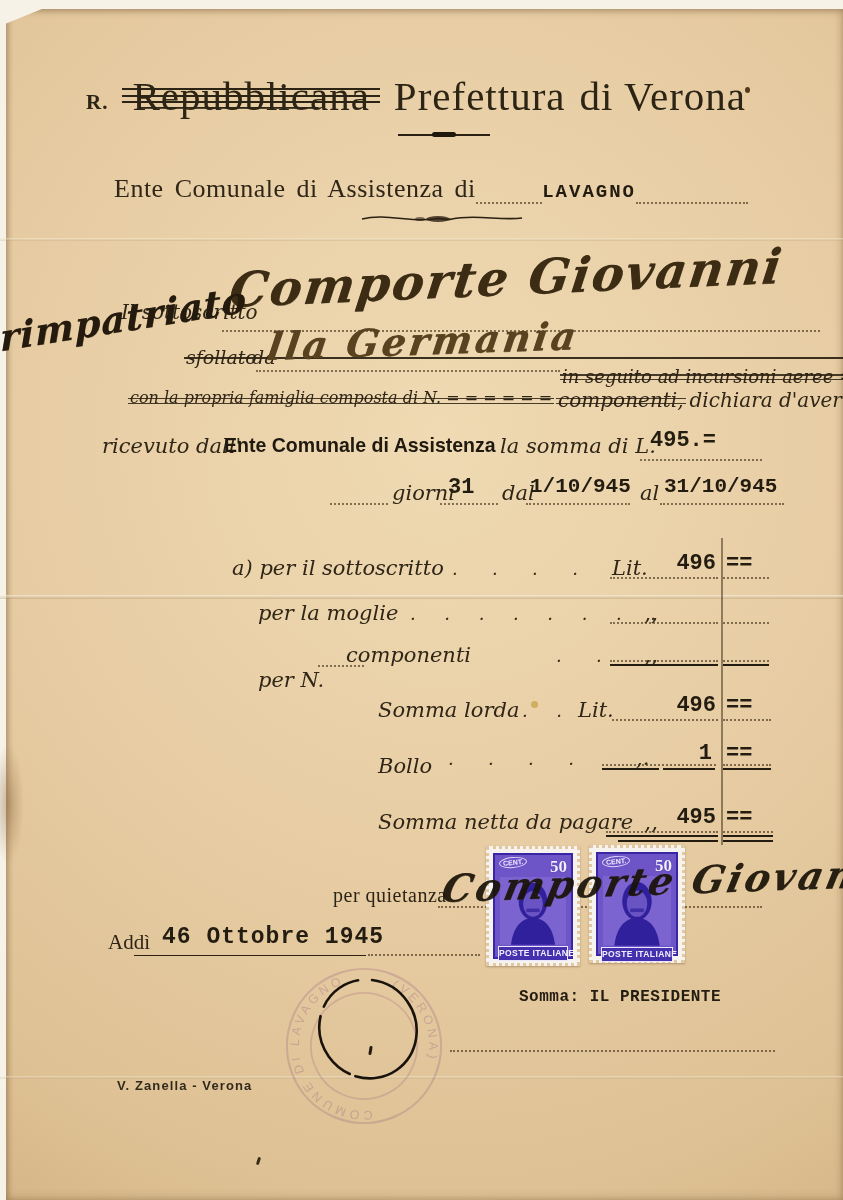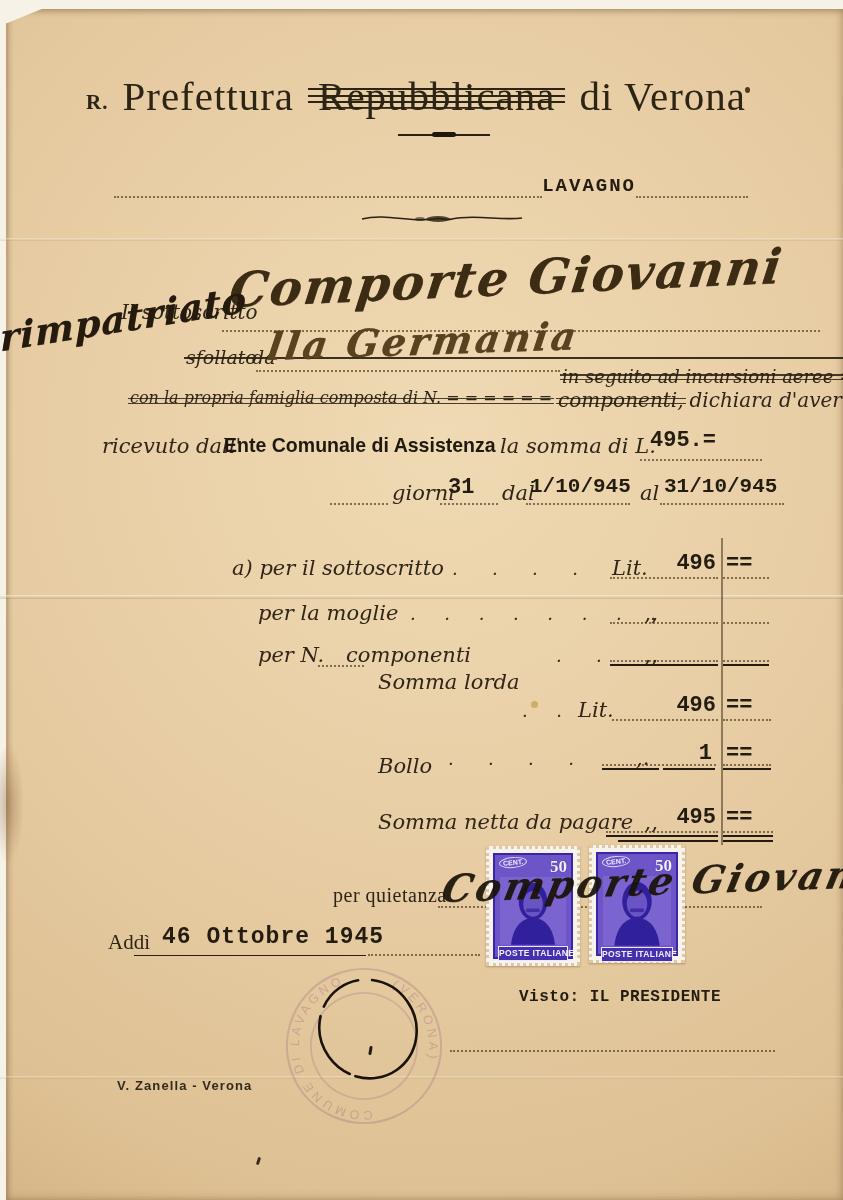--- a/index.html
+++ b/index.html
@@ -62,31 +62,32 @@
   <div class="crease" style="top:1076px;height:3px;background:linear-gradient(to bottom,rgba(250,242,220,.45),rgba(110,75,35,.12));"></div>
 
   <div class="speck" style="left:-8px;top:744px;width:32px;height:120px;background:radial-gradient(closest-side,rgba(125,85,45,.38),rgba(125,85,45,0));"></div>
   <div class="speck" style="left:745px;top:87px;width:5px;height:6px;background:#54381c;"></div>
   <div class="speck" style="left:531px;top:701px;width:7px;height:7px;background:rgba(186,146,38,.55);"></div>
   <div class="speck" style="left:257px;top:1157px;width:3px;height:8px;background:#3a2c16;transform:rotate(18deg);border-radius:2px;"></div>
   <div class="speck" style="left:369px;top:1046px;width:3px;height:9px;background:#241b0f;transform:rotate(10deg);border-radius:2px;"></div>
 
   <div class="abs header-row" style="left:86px;top:72px;">
     <span class="header-r sr">R.</span>
+    <span class="header-word sr strike3">Repubblicana</span>
     <span class="header-word sr">Prefettura</span>
-    <span class="header-word sr strike3">Repubblicana</span>
     <span class="header-word sr">di Verona</span>
   </div>
 
   <div class="abs" style="left:398px;top:132px;width:92px;height:6px;">
     <div style="position:absolute;top:2px;left:0;right:0;height:1.6px;background:#2a2112;"></div>
     <div style="position:absolute;top:0;left:34px;width:24px;height:5px;border-radius:3px;background:#1f180d;"></div>
   </div>
 
   <div class="abs ente-row" style="left:114px;top:174px;">
+    <span class="ente-label sr">Ente Comunale di Assistenza di</span>
     <span class="leaderfill"></span>
     <span class="tw" style="font-size:19px;letter-spacing:2px;margin-bottom:1px;">LAVAGNO</span>
     <span class="leaderfix"></span>
   </div>
 
   <svg class="abs" style="left:360px;top:210px;" width="164" height="16">
     <path d="M2,9 C26,3 52,13 74,9 C82,7 84,11 92,9 C114,4 142,11 162,8" fill="none" stroke="#2a2112" stroke-width="1.6"></path>
     <ellipse cx="78" cy="9" rx="12" ry="3" fill="#2a2112" opacity=".8"></ellipse>
     <ellipse cx="60" cy="9" rx="5" ry="2" fill="#2a2112" opacity=".6"></ellipse>
   </svg>
@@ -134,31 +135,31 @@
   <div class="abs tw" style="left:726px;top:551px;font-size:22px;">==</div>
   <div class="dotline" style="left:610px;top:577px;width:108px;"></div>
   <div class="dotline" style="left:723px;top:577px;width:46px;"></div>
 
   <div class="abs it" style="left:258px;top:601px;">per la moglie</div>
   <div class="abs dots" style="left:410px;top:603px;">.     .     .     .     .     .     .     .</div>
   <div class="abs it" style="left:644px;top:601px;font-size:22px;">,,</div>
   <div class="dotline" style="left:610px;top:622px;width:108px;"></div>
   <div class="dotline" style="left:723px;top:622px;width:46px;"></div>
 
-  <div class="abs it" style="left:258px;top:643px;">per N.</div>
+  <div class="abs it" style="left:258px;top:668px;">per N.</div>
   <div class="dotline" style="left:318px;top:665px;width:46px;"></div>
   <div class="abs it" style="left:346px;top:643px;">componenti</div>
   <div class="abs dots" style="left:556px;top:645px;">.      .</div>
   <div class="abs it" style="left:644px;top:643px;font-size:22px;">,,</div>
   <div class="dotline" style="left:610px;top:660px;width:108px;"></div>
   <div class="dotline" style="left:723px;top:660px;width:46px;"></div>
   <div class="solidline" style="left:610px;top:664px;width:108px;"></div>
   <div class="solidline" style="left:723px;top:664px;width:46px;"></div>
 
-  <div class="abs it" style="left:378px;top:670px;">Somma lorda</div>
+  <div class="abs it" style="left:378px;top:698px;">Somma lorda</div>
   <div class="abs dots" style="left:522px;top:700px;">.     .</div>
   <div class="abs it" style="left:578px;top:698px;">Lit.</div>
   <div class="abs tw" style="left:630px;top:693px;width:86px;text-align:right;font-size:22px;">496</div>
   <div class="abs tw" style="left:726px;top:693px;font-size:22px;">==</div>
   <div class="dotline" style="left:612px;top:719px;width:106px;"></div>
   <div class="dotline" style="left:723px;top:719px;width:48px;"></div>
 
   <div class="abs it" style="left:378px;top:746px;margin-top:8px;">Bollo</div>
   <div class="abs dots" style="left:448px;top:748px;">.      .      .      .</div>
   <div class="abs it" style="left:636px;top:746px;">,.</div>
@@ -239,17 +240,17 @@
       <text style="font-family:'Liberation Sans',sans-serif;font-size:12.5px;letter-spacing:3.5px;fill:rgba(148,94,126,.6);">
         <textPath href="#ringpath" startOffset="63%">(VERONA)</textPath>
       </text>
     </g>
   </svg>
 
   <svg class="abs" style="left:312px;top:976px;z-index:3;" width="114" height="112">
     <ellipse cx="56" cy="53" rx="48" ry="50" fill="none" stroke="#19130c" stroke-width="2.6" stroke-dasharray="120 6 70 10 45 14" stroke-linecap="round" transform="rotate(-35 56 53)"></ellipse>
   </svg>
 
-  <div class="abs tw" style="left:519px;top:988px;font-size:16px;letter-spacing:.5px;">Visto: IL PRESIDENTE</div>
+  <div class="abs tw" style="left:519px;top:988px;font-size:16px;letter-spacing:.5px;">Somma: IL PRESIDENTE</div>
   <div class="dotline" style="left:450px;top:1050px;width:325px;"></div>
 
   <div class="abs" style="left:117px;top:1078px;font-family:'Liberation Sans',sans-serif;font-weight:700;font-size:13px;letter-spacing:1.1px;color:#322a1d;">V. Zanella - Verona</div>
 </div>
 
 </body></html>

